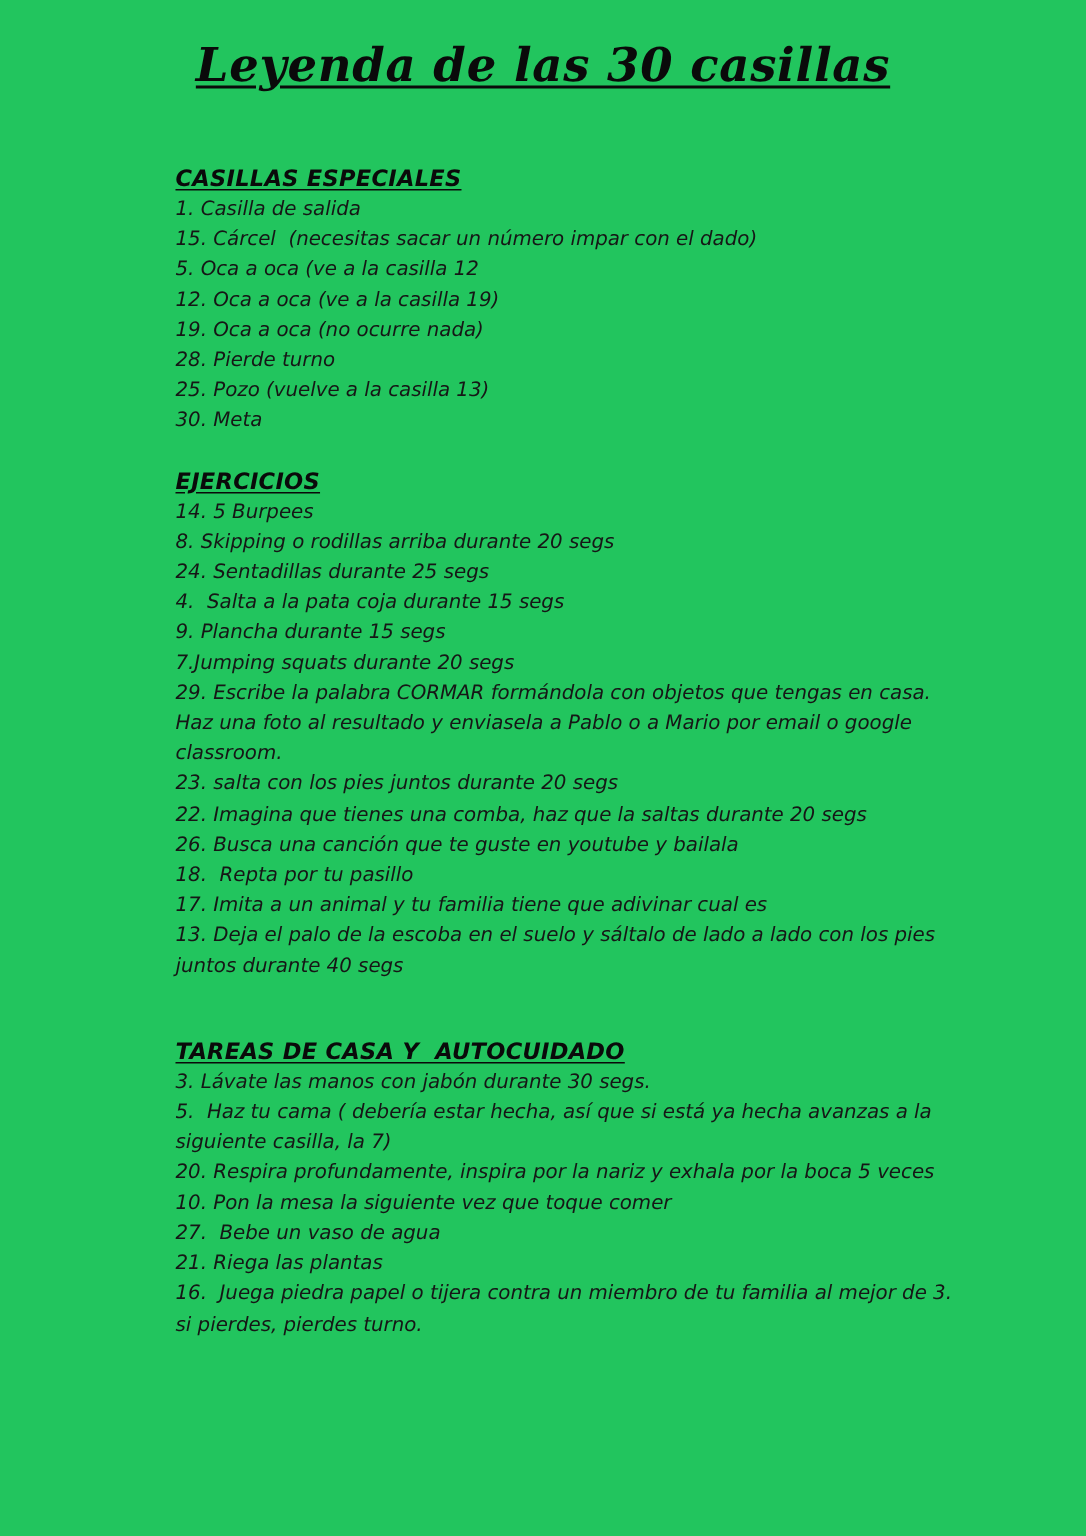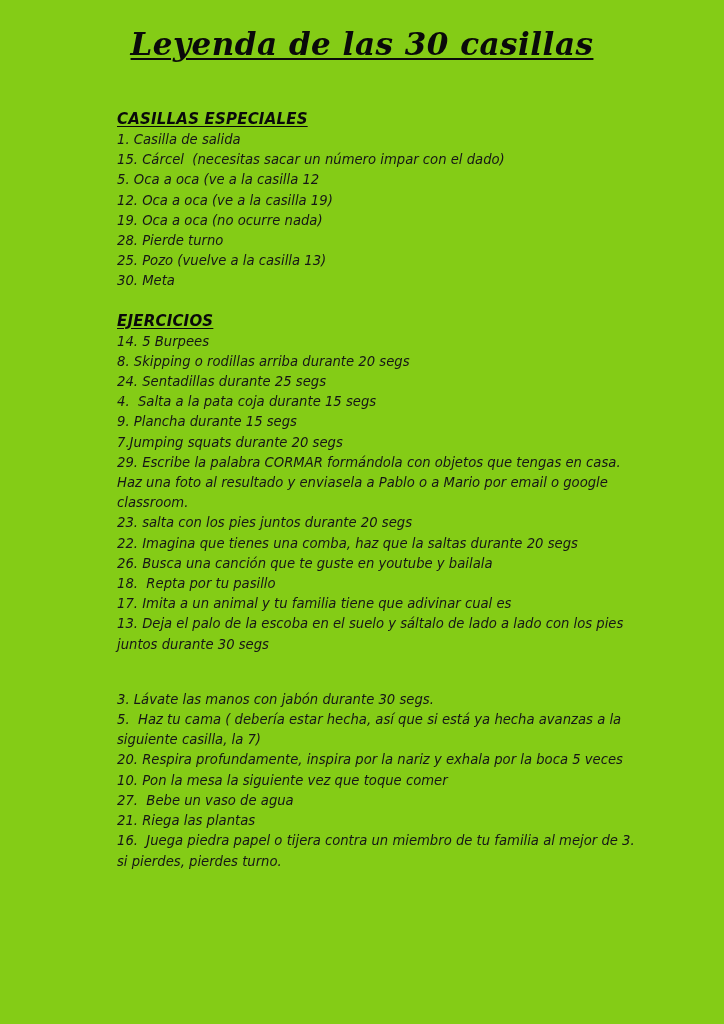--- a/index.html
+++ b/index.html
@@ -4,21 +4,21 @@
 <style>
   html, body {
     margin: 0;
     padding: 0;
     background: #ffffff;
   }
   .page {
     position: relative;
     width: 724px;
     height: 1024px;
-    background: #84cc16;
+    background: #22c55e;
     color: #111111;
     overflow: hidden;
     font-family: "DejaVu Sans", sans-serif;
   }
   .doc-title {
     margin: 24px 0 0 0;
     text-align: center;
     font-family: "DejaVu Serif", serif;
     font-style: italic;
     font-weight: bold;
@@ -87,24 +87,25 @@
       <p class="line">24. Sentadillas durante 25 segs</p>
       <p class="line">4.  Salta a la pata coja durante 15 segs</p>
       <p class="line">9. Plancha durante 15 segs</p>
       <p class="line">7.Jumping squats durante 20 segs</p>
       <p class="line">29. Escribe la palabra CORMAR formándola con objetos que tengas en casa. Haz una foto al resultado y enviasela a Pablo o a Mario por email o google classroom.</p>
       <p class="line">23. salta con los pies juntos durante 20 segs</p>
       <p class="line">22. Imagina que tienes una comba, haz que la saltas durante 20 segs</p>
       <p class="line">26. Busca una canción que te guste en youtube y bailala</p>
       <p class="line">18.  Repta por tu pasillo</p>
       <p class="line">17. Imita a un animal y tu familia tiene que adivinar cual es</p>
-      <p class="line">13. Deja el palo de la escoba en el suelo y sáltalo de lado a lado con los pies juntos durante 30 segs</p>
+      <p class="line">13. Deja el palo de la escoba en el suelo y sáltalo de lado a lado con los pies juntos durante 40 segs</p>
     </div>
 
     <div class="section section-3">
+      <h2>TAREAS DE CASA Y  AUTOCUIDADO</h2>
       <p class="line">3. Lávate las manos con jabón durante 30 segs.</p>
       <p class="line">5.  Haz tu cama ( debería estar hecha, así que si está ya hecha avanzas a la siguiente casilla, la 7)</p>
       <p class="line">20. Respira profundamente, inspira por la nariz y exhala por la boca 5 veces</p>
       <p class="line">10. Pon la mesa la siguiente vez que toque comer</p>
       <p class="line">27.  Bebe un vaso de agua</p>
       <p class="line">21. Riega las plantas</p>
       <p class="line">16.  Juega piedra papel o tijera contra un miembro de tu familia al mejor de 3. si pierdes, pierdes turno.</p>
     </div>
 
   </div>

